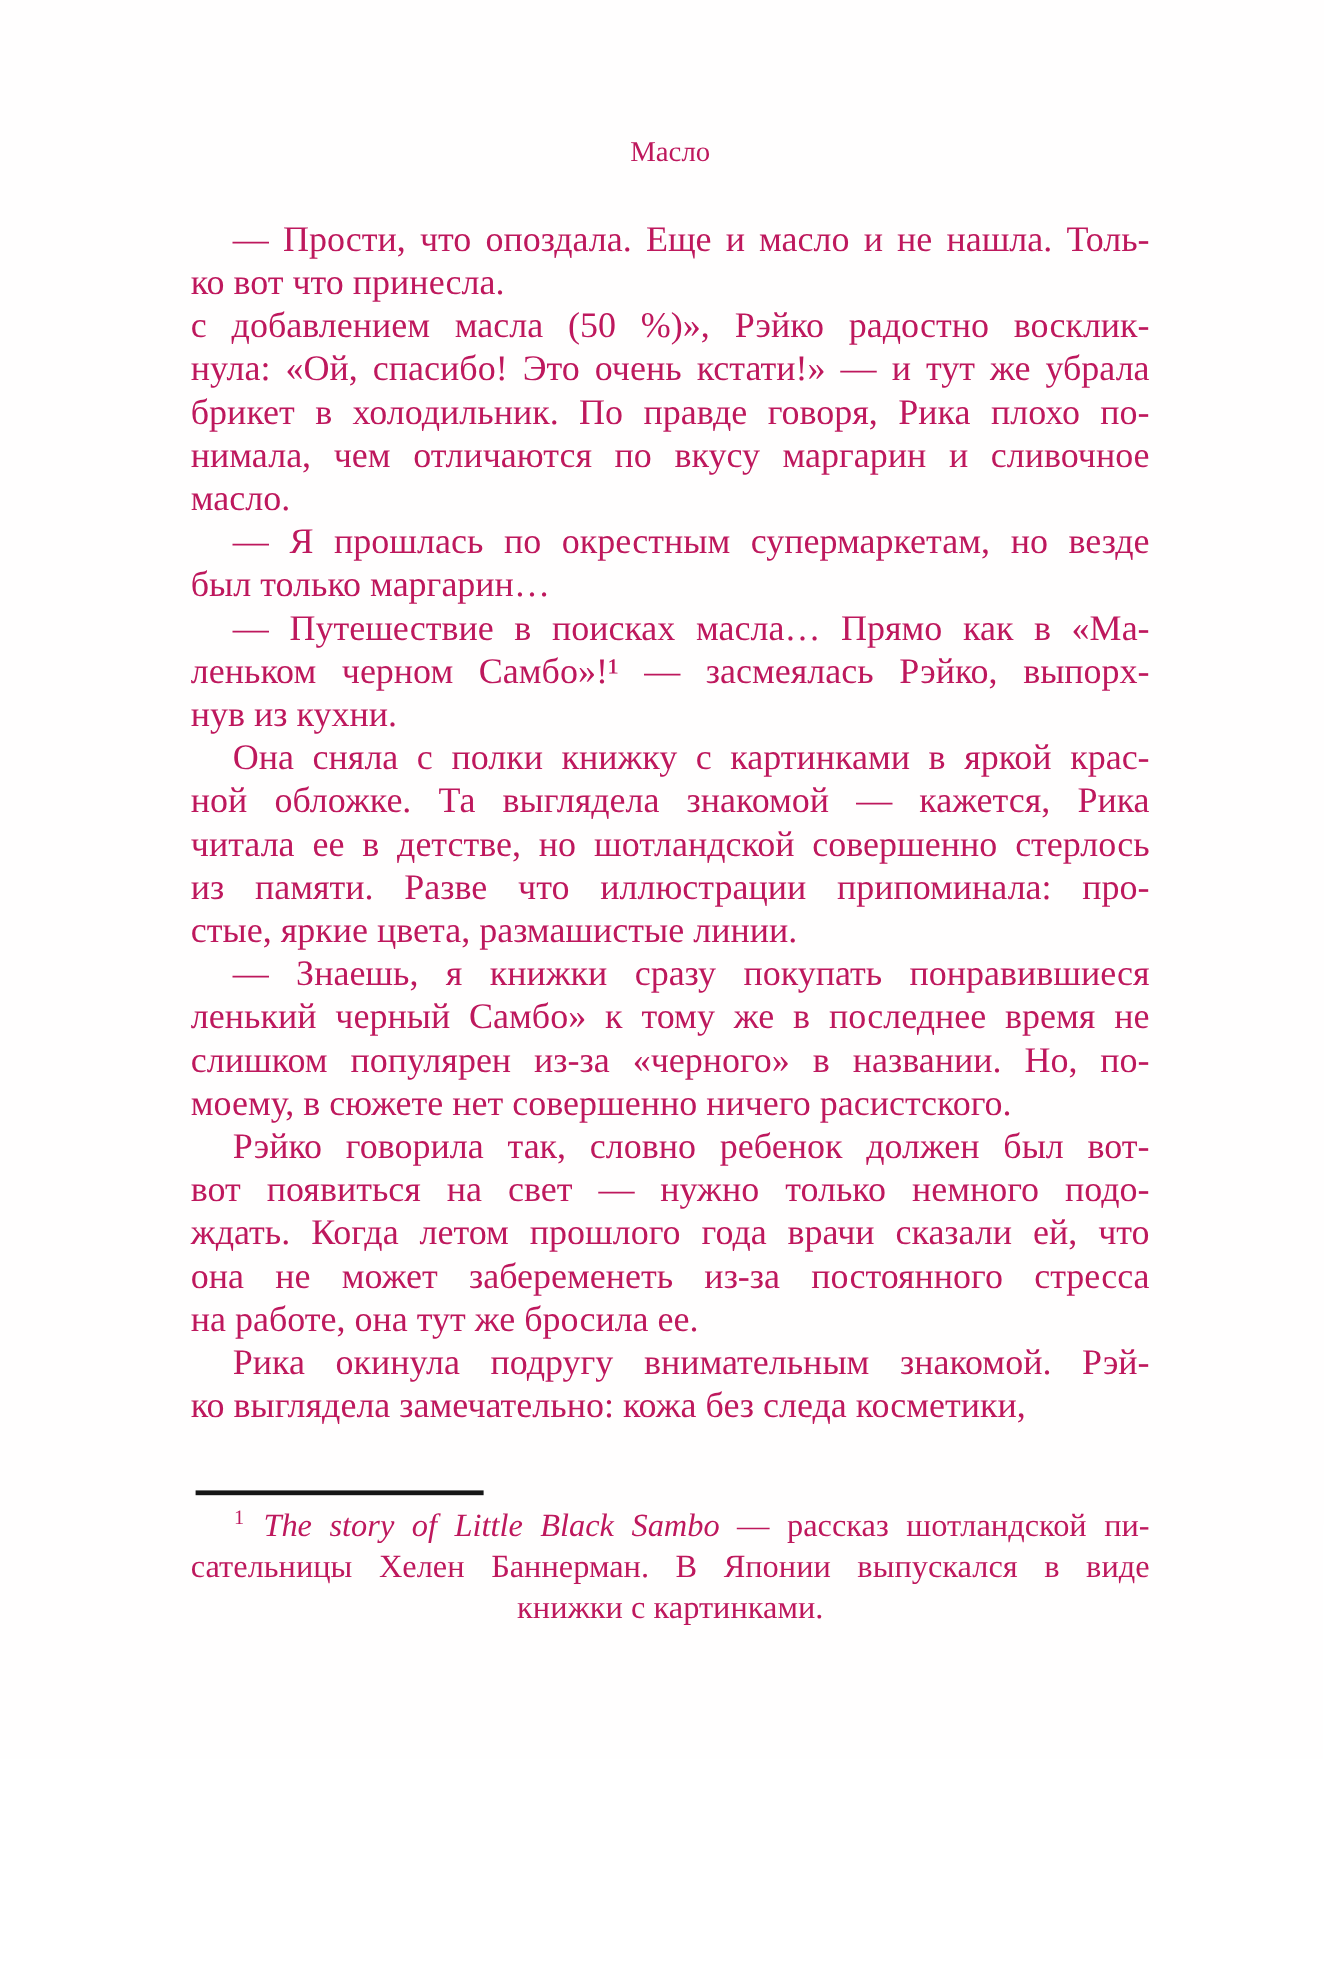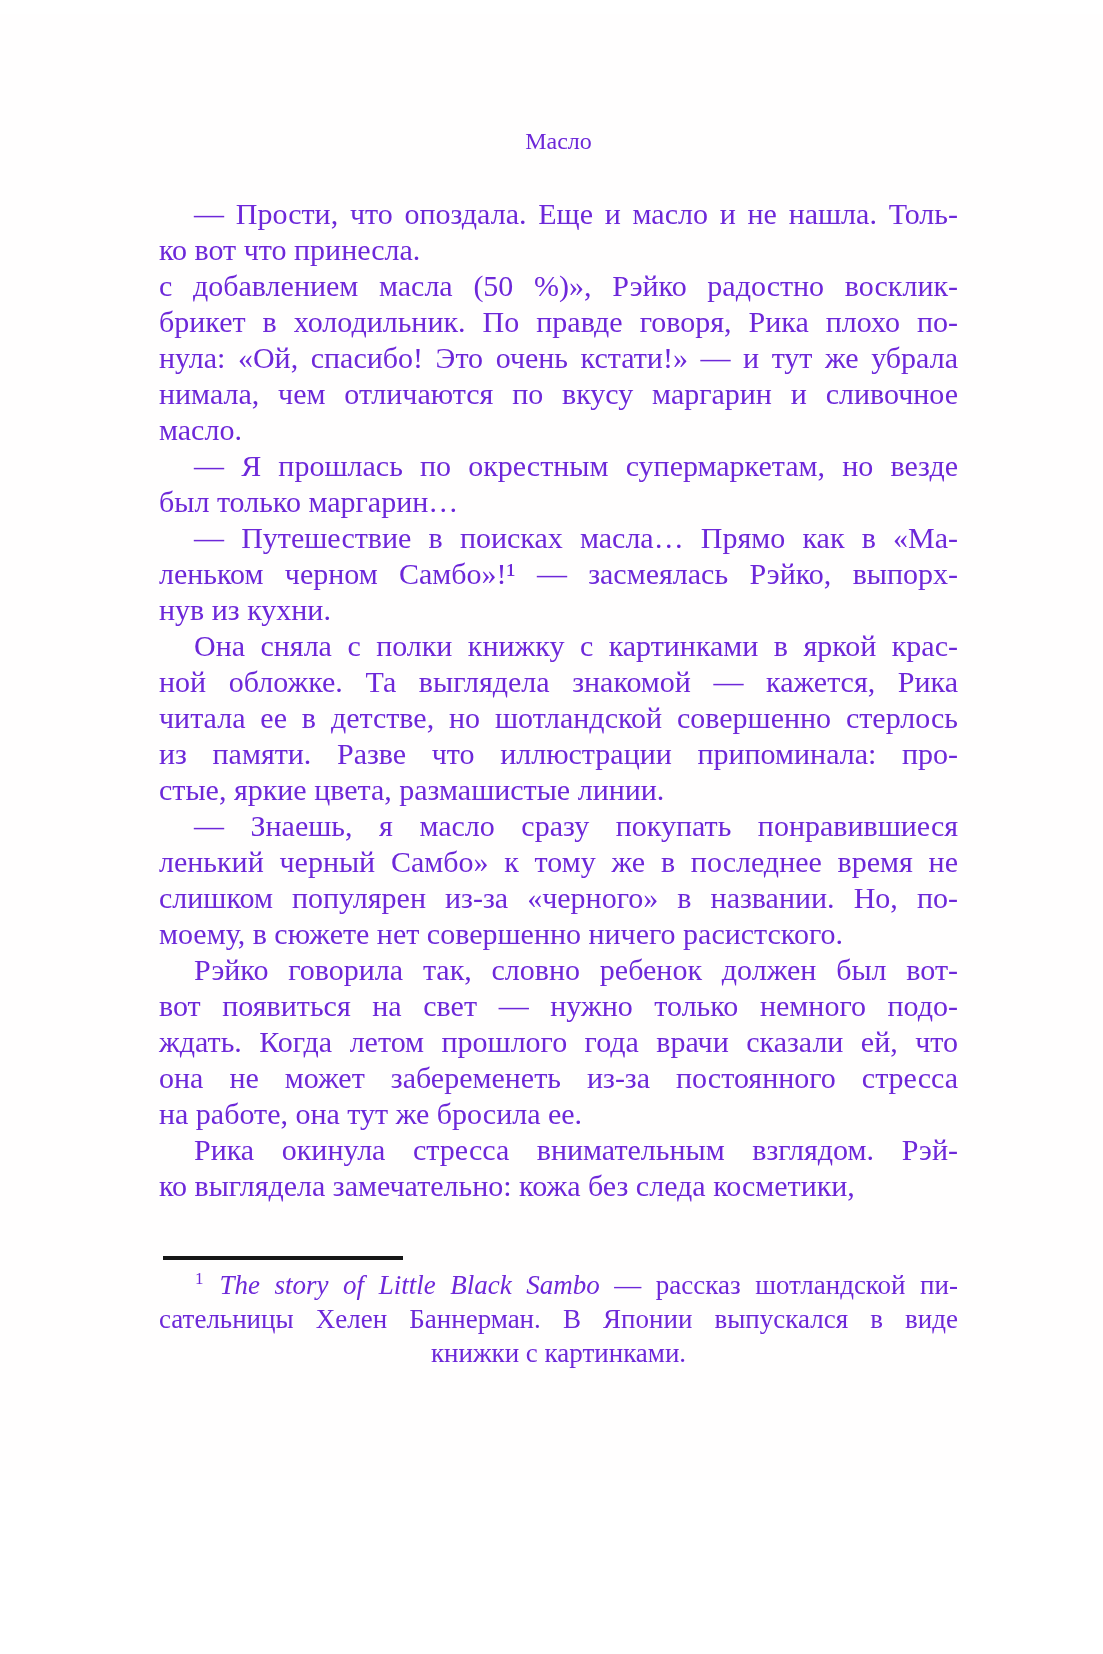--- a/index.html
+++ b/index.html
@@ -5,24 +5,23 @@
   html, body {
     margin: 0;
     padding: 0;
     background: #ffffff;
   }
   .page {
     position: relative;
     width: 1103px;
     height: 1466px;
     background: #fffefe;
-    color: #6d28d9;
+    color: #be185d;
     font-family: "Liberation Serif", "DejaVu Serif", serif;
     overflow: hidden;
-    margin-top: 14px;
   }
   .text-block {
     position: absolute;
     left: 159px;
     top: 112px;
     width: 799px;
   }
   .header-title {
     text-align: center;
     font-size: 24px;
@@ -80,56 +79,56 @@
   <div class="text-block">
     <div class="header-title">Масло</div>
 
     <div class="body-text">
         <div class="paragraph">
           <div class="line first jl">— Прости, что опоздала. Еще и масло и не нашла. Толь-</div>
           <div class="line">ко вот что принесла.</div>
         </div>
         <div class="paragraph">
           <div class="line jl">с добавлением масла (50 %)», Рэйко радостно восклик-</div>
+          <div class="line jl">нула: «Ой, спасибо! Это очень кстати!» — и тут же убрала</div>
           <div class="line jl">брикет в холодильник. По правде говоря, Рика плохо по-</div>
-          <div class="line jl">нула: «Ой, спасибо! Это очень кстати!» — и тут же убрала</div>
           <div class="line jl">нимала, чем отличаются по вкусу маргарин и сливочное</div>
           <div class="line">масло.</div>
         </div>
         <div class="paragraph">
           <div class="line first jl">— Я прошлась по окрестным супермаркетам, но везде</div>
           <div class="line">был только маргарин…</div>
         </div>
         <div class="paragraph">
           <div class="line first jl">— Путешествие в поисках масла… Прямо как в «Ма-</div>
           <div class="line jl">леньком черном Самбо»!¹ — засмеялась Рэйко, выпорх-</div>
           <div class="line">нув из кухни.</div>
         </div>
         <div class="paragraph">
           <div class="line first jl">Она сняла с полки книжку с картинками в яркой крас-</div>
           <div class="line jl">ной обложке. Та выглядела знакомой — кажется, Рика</div>
           <div class="line jl">читала ее в детстве, но шотландской совершенно стерлось</div>
           <div class="line jl">из памяти. Разве что иллюстрации припоминала: про-</div>
           <div class="line">стые, яркие цвета, размашистые линии.</div>
         </div>
         <div class="paragraph">
-          <div class="line first jl">— Знаешь, я масло сразу покупать понравившиеся</div>
+          <div class="line first jl">— Знаешь, я книжки сразу покупать понравившиеся</div>
           <div class="line jl">ленький черный Самбо» к тому же в последнее время не</div>
           <div class="line jl">слишком популярен из-за «черного» в названии. Но, по-</div>
           <div class="line">моему, в сюжете нет совершенно ничего расистского.</div>
         </div>
         <div class="paragraph">
           <div class="line first jl">Рэйко говорила так, словно ребенок должен был вот-</div>
           <div class="line jl">вот появиться на свет — нужно только немного подо-</div>
           <div class="line jl">ждать. Когда летом прошлого года врачи сказали ей, что</div>
           <div class="line jl">она не может забеременеть из-за постоянного стресса</div>
           <div class="line">на работе, она тут же бросила ее.</div>
         </div>
         <div class="paragraph">
-          <div class="line first jl">Рика окинула стресса внимательным взглядом. Рэй-</div>
+          <div class="line first jl">Рика окинула подругу внимательным знакомой. Рэй-</div>
           <div class="line">ко выглядела замечательно: кожа без следа косметики,</div>
         </div>
       </div>
 
     <div class="footnote-rule"></div>
 
     <div class="footnote">
         <div class="fn-line fn-first jl"><span class="fn-sup">1</span><span class="italic">The story of Little Black Sambo</span><span> — рассказ шотландской пи-</span></div>
         <div class="fn-line jl"><span>сательницы Хелен Баннерман. В Японии выпускался в виде</span></div>
         <div class="fn-line"><span>книжки с картинками.</span></div>

